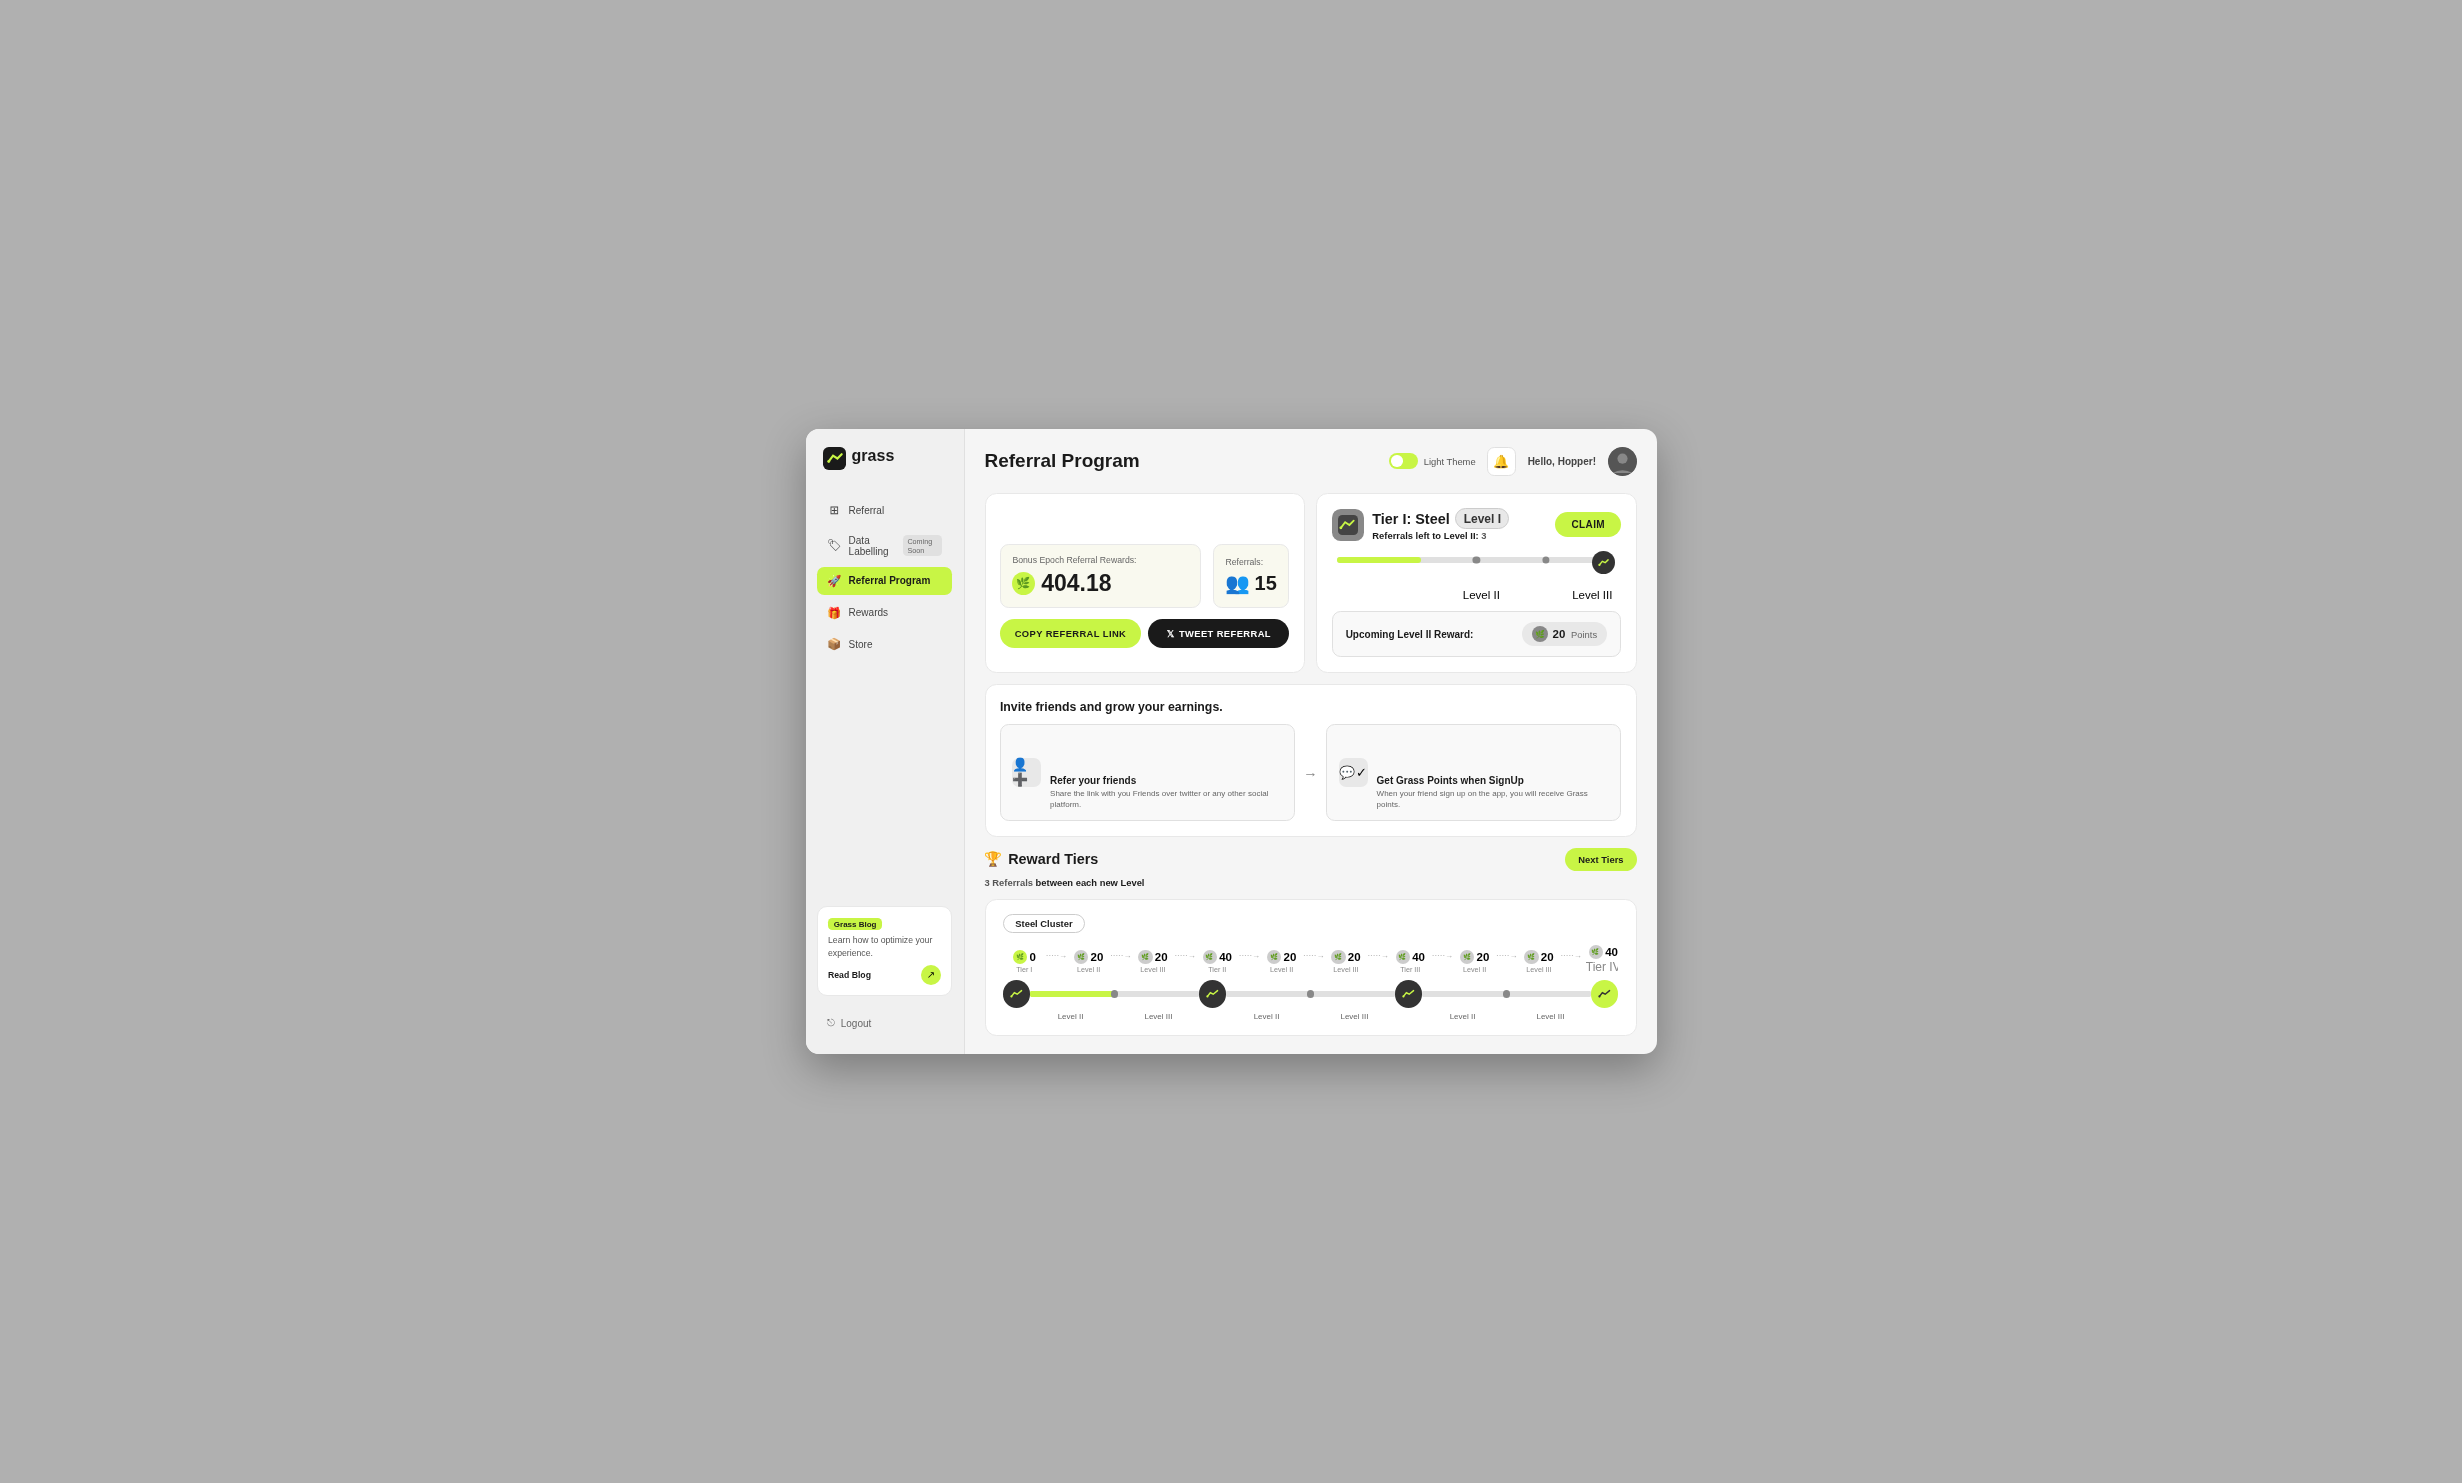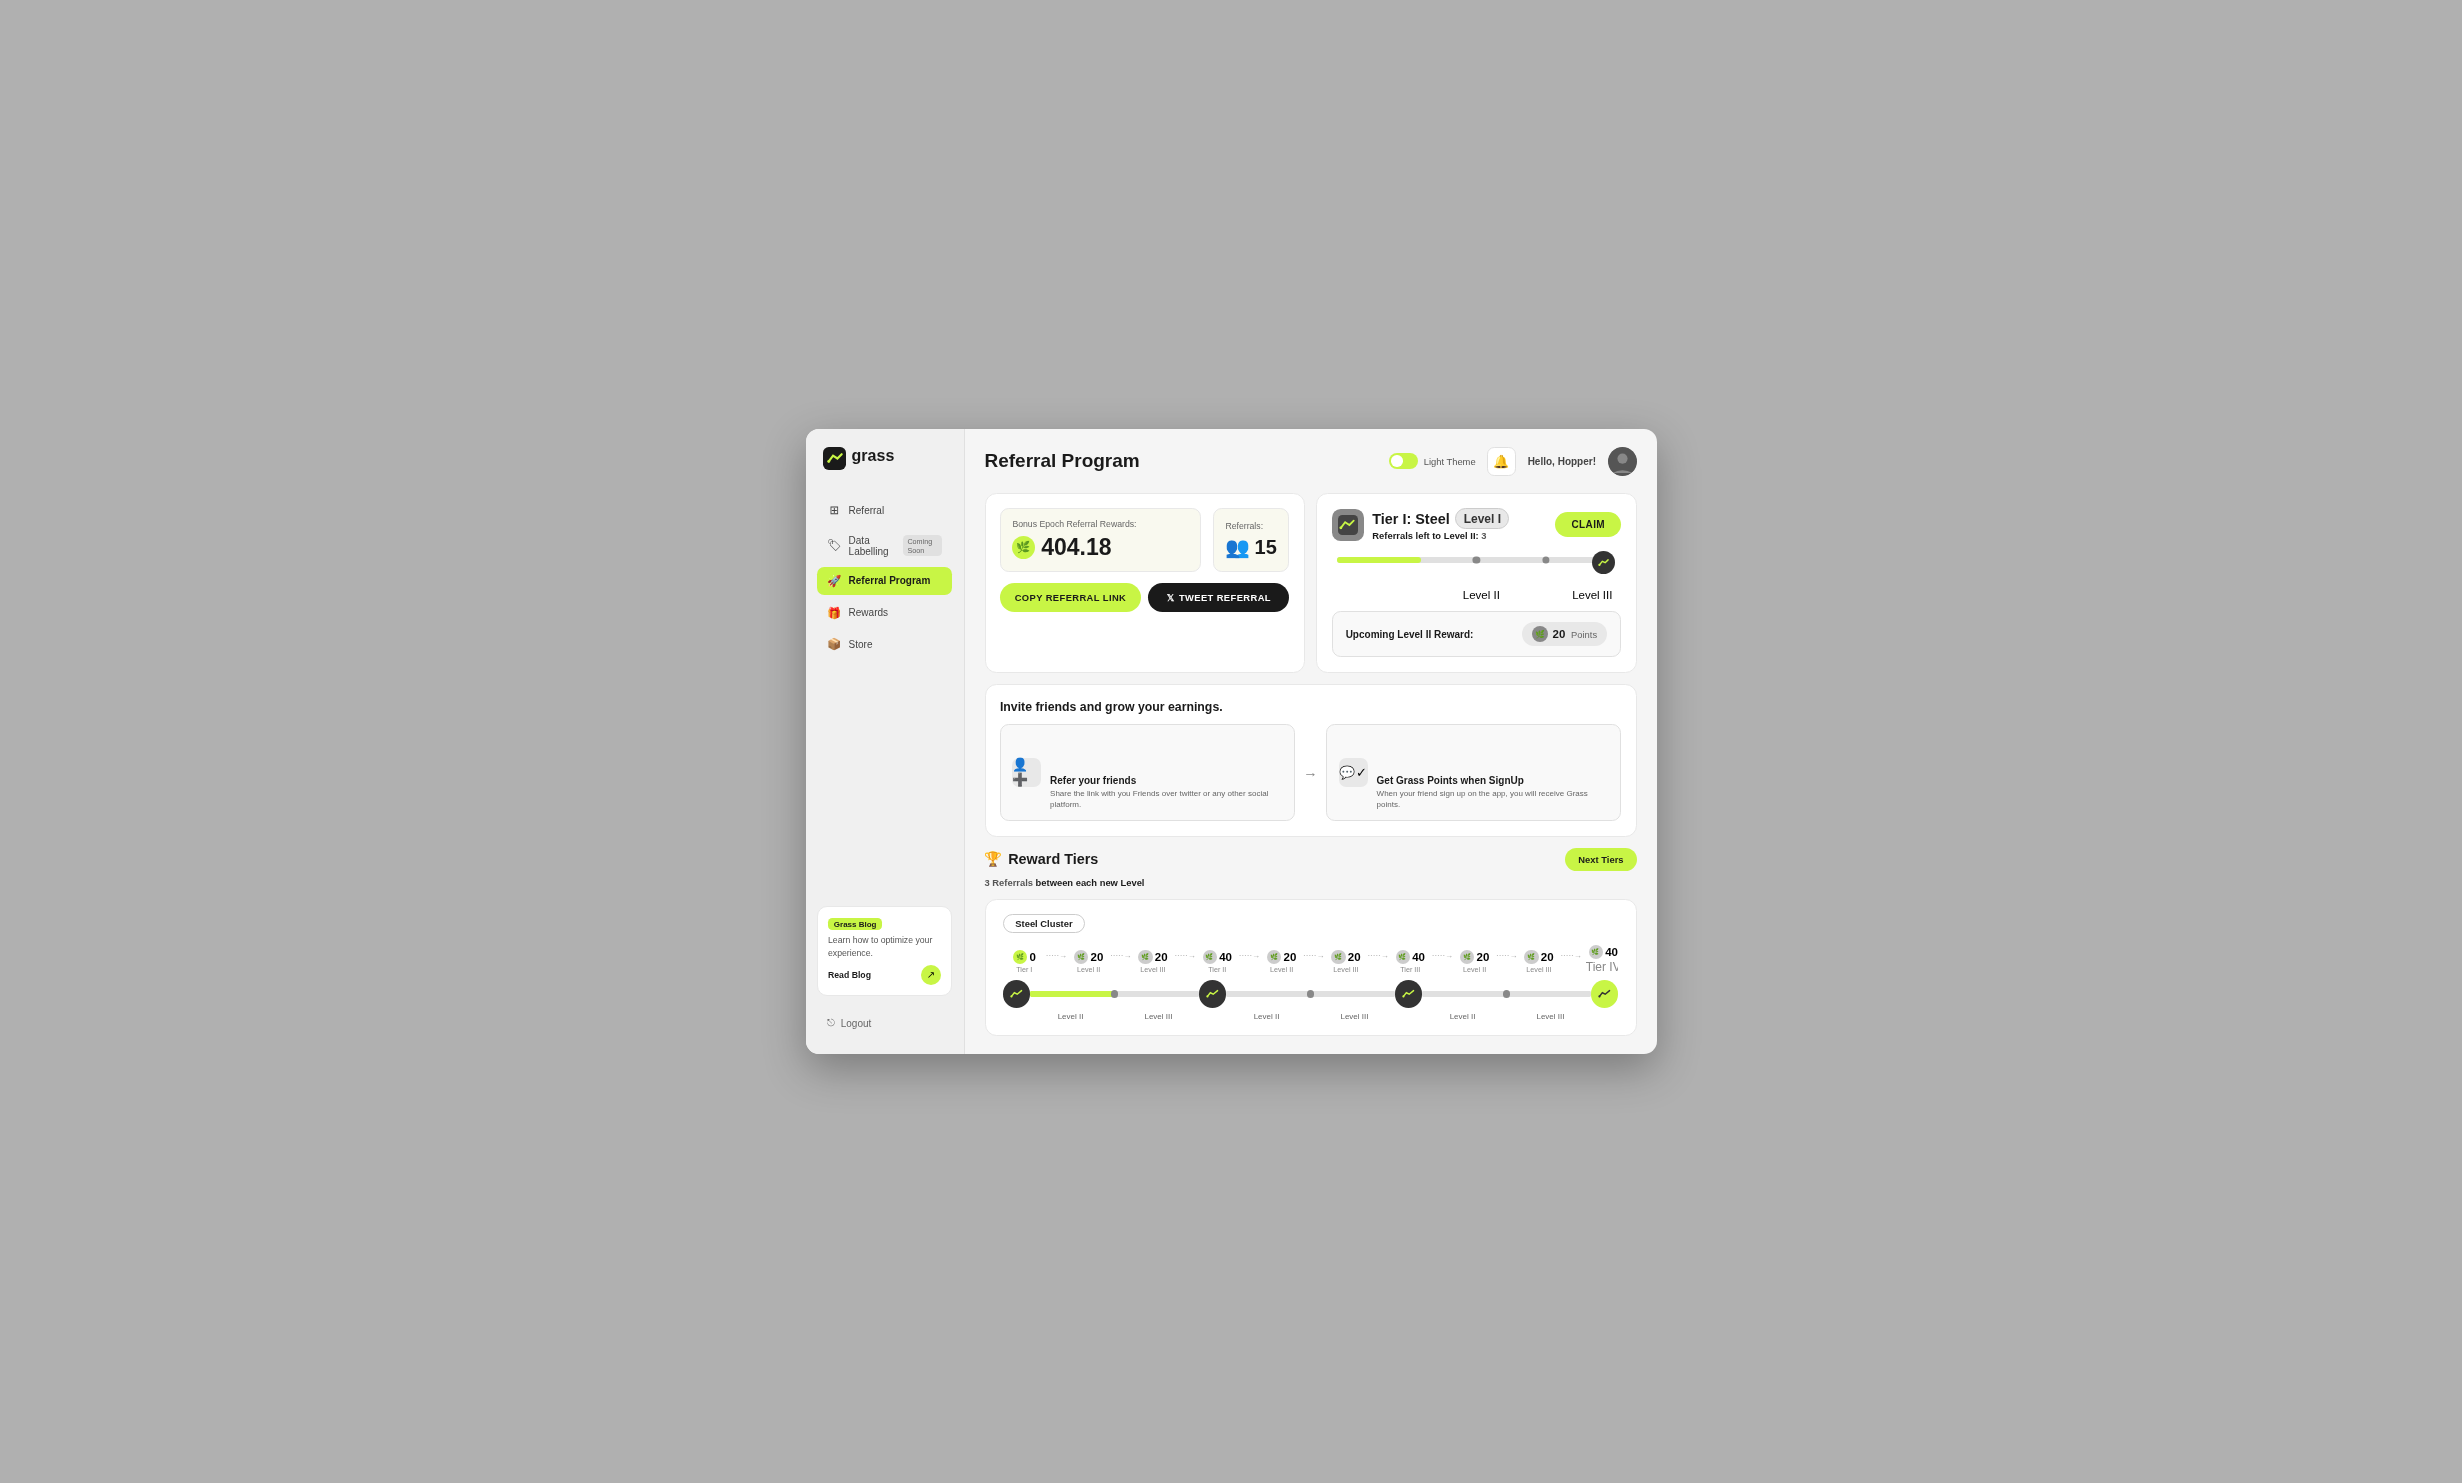--- a/index.html
+++ b/index.html
@@ -232,20 +232,21 @@
     }
     
     .bonus-card {
       display: flex;
       flex-direction: column;
       gap: 11.5px;
     }
     .bonus-top {
       display: flex;
       gap: 12px;
+      margin-top: 36px;
     }
     .bonus-amount-box {
       flex: 1;
       background: #f9f9ef;
       border-radius: 8.7px;
       border: 0.7px solid #e8e8e8;
       padding: 10px 11.5px;
     }
     .bonus-label {
       font-size: 8.7px;

